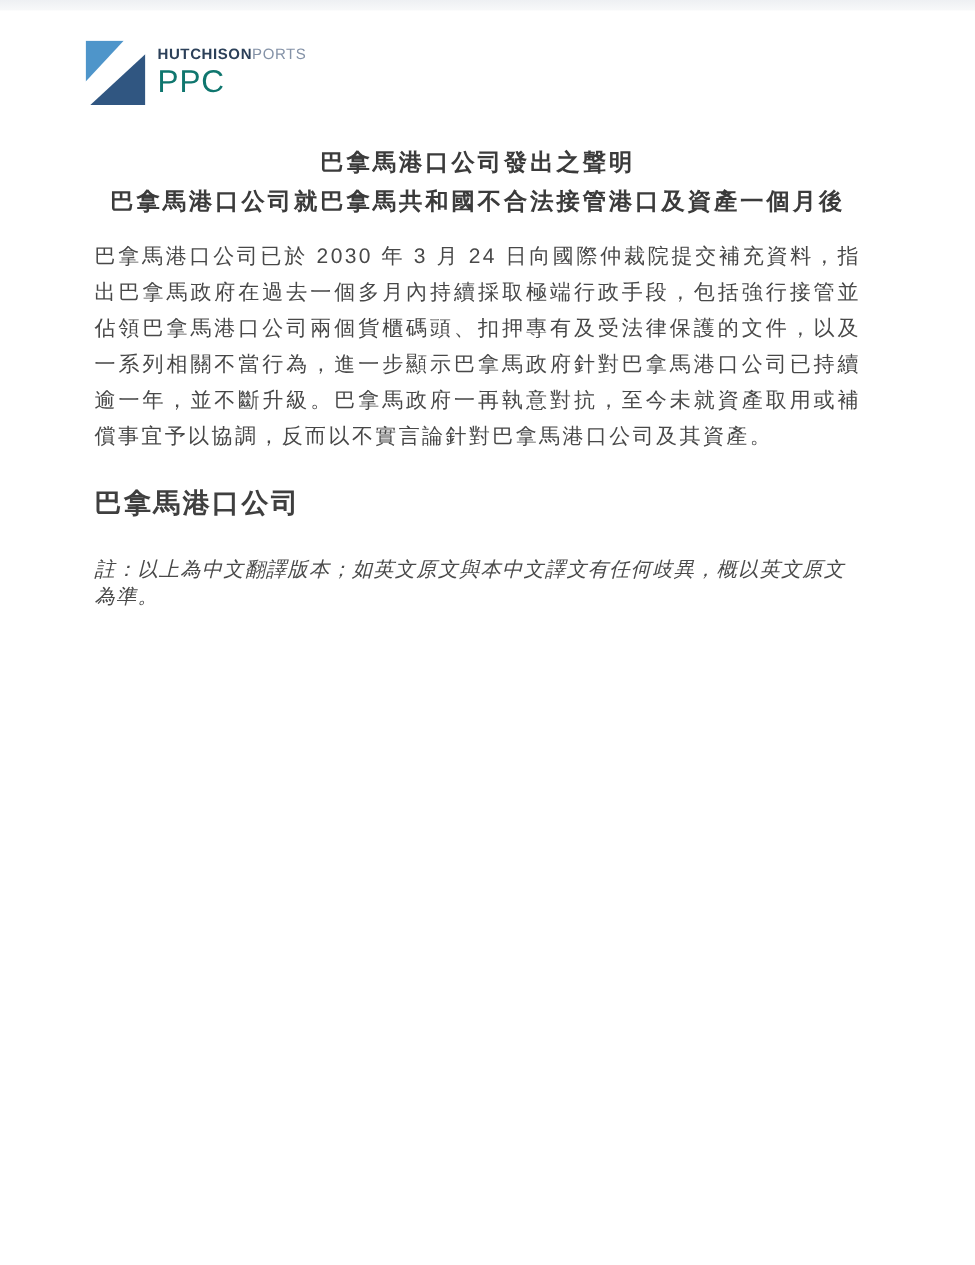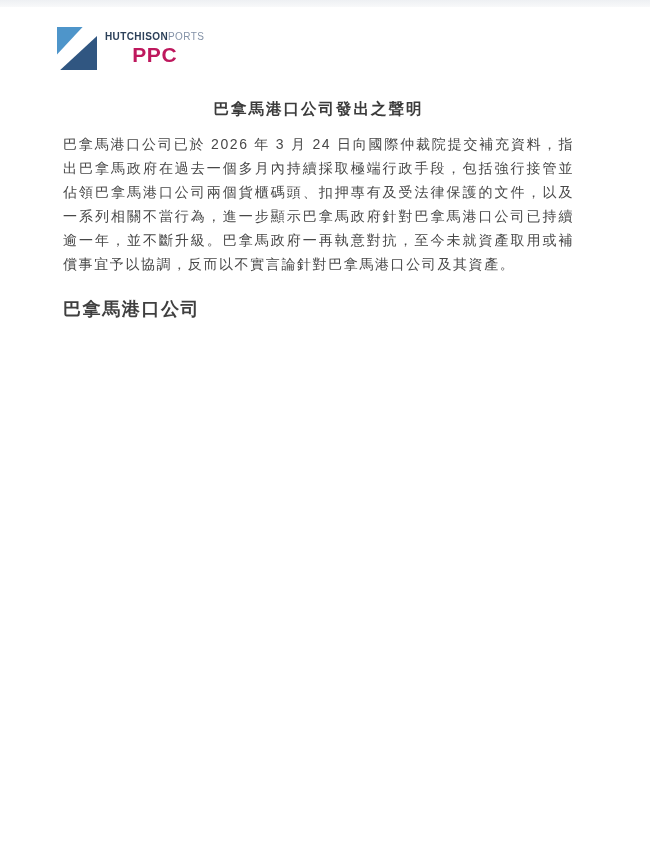--- a/index.html
+++ b/index.html
@@ -20,21 +20,21 @@
     display:flex;align-items:flex-start;gap:8px;
   }
   .logo-mark{position:relative;width:40px;height:43px;flex:none;}
   .logo-mark .tri{position:absolute;inset:0;}
   .logo-mark .tri.light{background:#4e95ca;clip-path:polygon(0 0,64% 0,0 64%);}
   .logo-mark .tri.dark{background:#305681;clip-path:polygon(100% 21%,100% 100%,8% 100%);}
   .logo-text{display:flex;flex-direction:column;justify-content:flex-start;padding-top:4px;}
   .brand-line{font-size:10px;letter-spacing:.4px;line-height:12px;white-space:nowrap;}
   .hutchison{font-weight:bold;color:#2c4059;}
   .ports{font-weight:normal;color:#8492a7;}
-  .ppc{font-size:21px;font-weight:bold;color:#be185d;letter-spacing:.6px;line-height:24px;text-align:center;}
+  .ppc{font-size:21px;font-weight:normal;color:#0f766e;letter-spacing:.6px;line-height:24px;}
   
   .content{
     position:absolute;top:96px;left:63px;right:76px;
     color:#484848;
   }
   .title{
     margin:0 0 10px 0;
     text-align:center;
     font-size:15.5px;font-weight:bold;
     line-height:26px;letter-spacing:2px;
@@ -87,22 +87,24 @@
       <div class="brand-line">
         <span class="hutchison">HUTCHISON</span><span class="ports">PORTS</span>
       </div>
       <div class="ppc">PPC</div>
     </div>
   </header>
 
   <main class="content">
     <h1 class="title">
       <span class="t-line">巴拿馬港口公司發出之聲明</span>
+      <span class="t-line">巴拿馬港口公司就巴拿馬共和國不合法接管港口及資產一個月後</span>
     </h1>
 
-    <p class="para">巴拿馬港口公司已於 2026 年 3 月 24 日向國際仲裁院提交補充資料，指出巴拿馬政府在過去一個多月內持續採取極端行政手段，包括強行接管並佔領巴拿馬港口公司兩個貨櫃碼頭、扣押專有及受法律保護的文件，以及一系列相關不當行為，進一步顯示巴拿馬政府針對巴拿馬港口公司已持續逾一年，並不斷升級。巴拿馬政府一再執意對抗，至今未就資產取用或補償事宜予以協調，反而以不實言論針對巴拿馬港口公司及其資產。</p>
+    <p class="para">巴拿馬港口公司已於 2030 年 3 月 24 日向國際仲裁院提交補充資料，指出巴拿馬政府在過去一個多月內持續採取極端行政手段，包括強行接管並佔領巴拿馬港口公司兩個貨櫃碼頭、扣押專有及受法律保護的文件，以及一系列相關不當行為，進一步顯示巴拿馬政府針對巴拿馬港口公司已持續逾一年，並不斷升級。巴拿馬政府一再執意對抗，至今未就資產取用或補償事宜予以協調，反而以不實言論針對巴拿馬港口公司及其資產。</p>
 
     <p class="signature">巴拿馬港口公司</p>
 
+    <p class="note">註：以上為中文翻譯版本；如英文原文與本中文譯文有任何歧異，概以英文原文為準。</p>
   </main>
 
 
 </div>
 
 </body></html>

